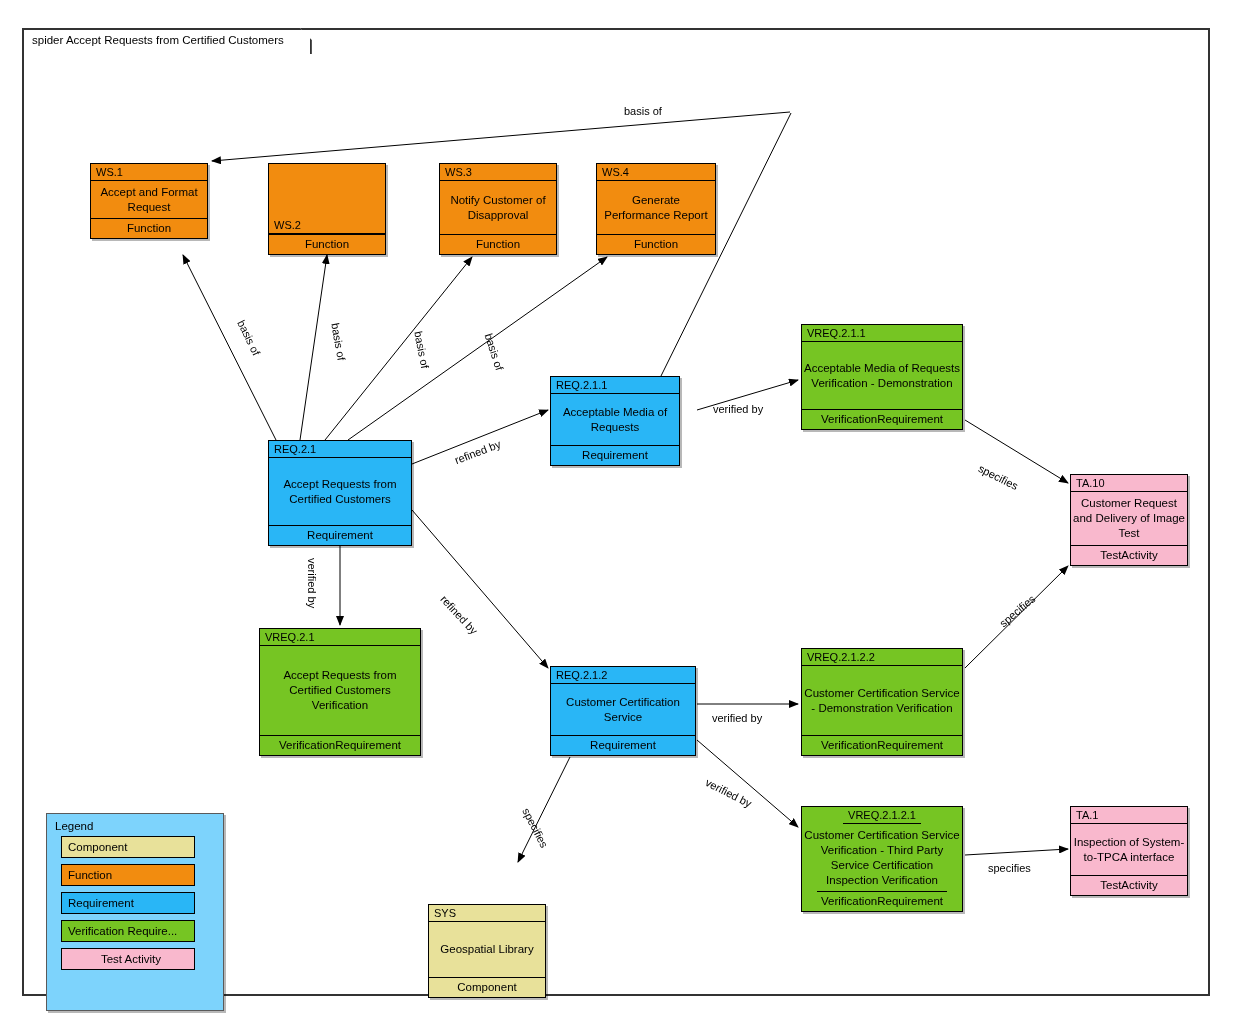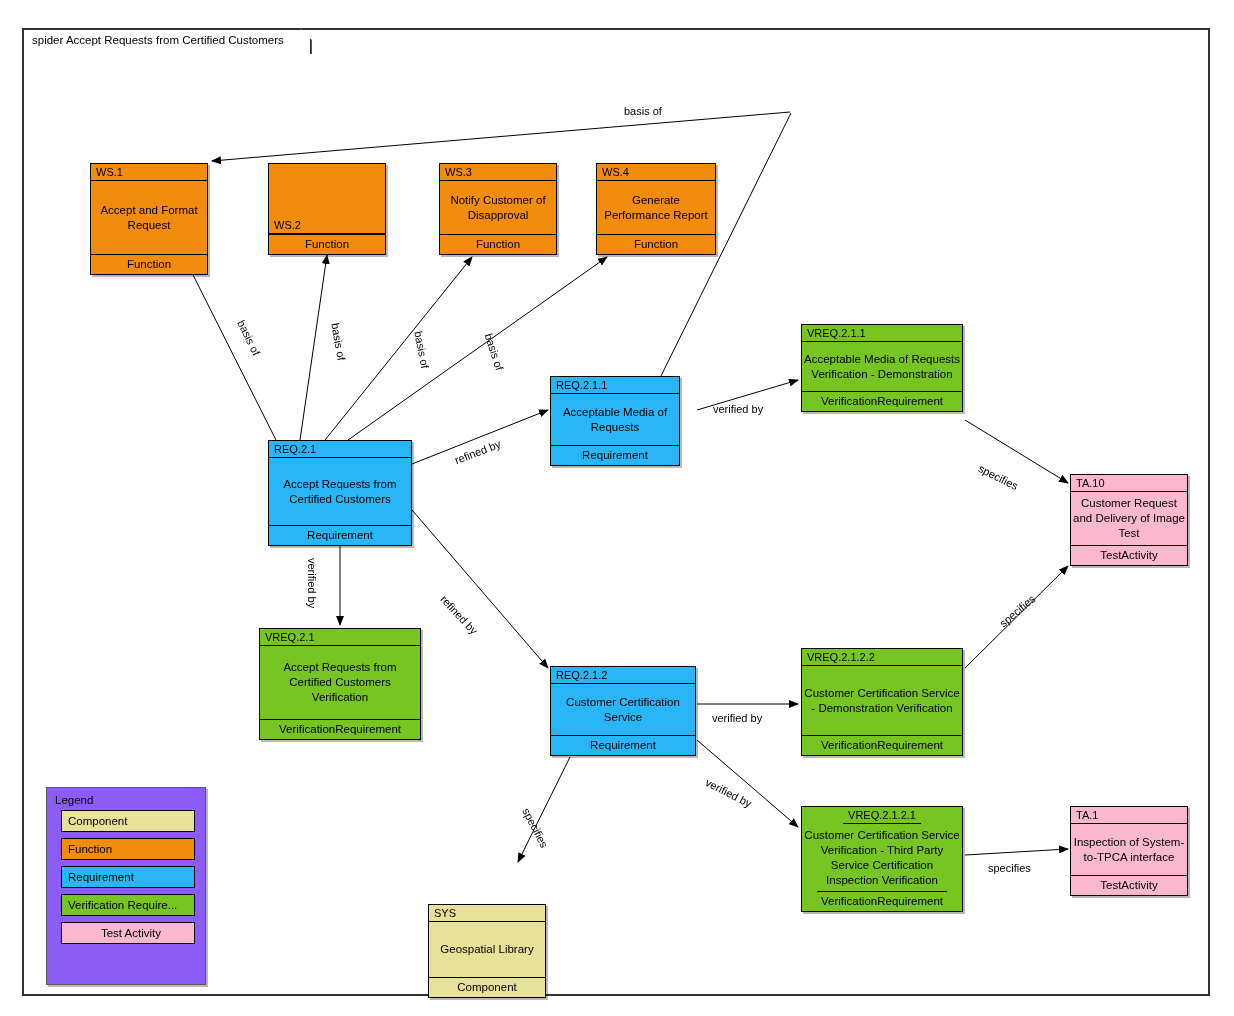--- a/index.html
+++ b/index.html
@@ -99,24 +99,24 @@
     background: transparent;
   }
   .elabel.rot {
     transform-origin: left top;
   }
 
   
   #legend {
     position: absolute;
     left: 46px;
-    top: 787px;
-    width: 160px;
+    top: 813px;
+    width: 178px;
     height: 198px;
-    background: #8b5cf6;
+    background: #7dd3fc;
     border: 1px solid #5a5a5a;
     box-sizing: border-box;
     box-shadow: 2px 2px 0 rgba(0,0,0,0.28);
   }
   #legend .legend-title {
     font-size: 11.5px;
     padding: 6px 0 4px 8px;
     color: #000000;
   }
   .legend-item {
@@ -196,21 +196,21 @@
   <div class="elabel rot" style="left:318px; top:558px; transform: rotate(90deg);">verified by</div>
   <div class="elabel" style="left:713px; top:403px;">verified by</div>
   <div class="elabel" style="left:712px; top:712px;">verified by</div>
   <div class="elabel rot" style="left:709px; top:776px; transform: rotate(27deg);">verified by</div>
 
   <div class="elabel rot" style="left:982px; top:462px; transform: rotate(27deg);">specifies</div>
   <div class="elabel rot" style="left:997px; top:620px; transform: rotate(-40deg);">specifies</div>
   <div class="elabel rot" style="left:531px; top:806px; transform: rotate(63deg);">specifies</div>
   <div class="elabel" style="left:988px; top:862px;">specifies</div>
 
-  <div class="node n-function" style="left:90px; top:163px; width:118px; height:112px;">
+  <div class="node n-function" style="left:90px; top:163px; width:118px; height:76px;">
     <div class="nid">WS.1</div>
     <div class="nname">Accept and Format Request</div>
     <div class="nstereo">Function</div>
   </div>
 
   <div class="node n-function" style="left:268px; top:163px; width:118px; height:92px;justify-content:flex-end;">
     <div class="nid">WS.2</div>
     <div class="nstereo">Function</div>
   </div>
 
@@ -237,27 +237,27 @@
     <div class="nname">Acceptable Media of Requests</div>
     <div class="nstereo">Requirement</div>
   </div>
 
   <div class="node n-requirement" style="left:550px; top:666px; width:146px; height:90px;">
     <div class="nid">REQ.2.1.2</div>
     <div class="nname">Customer Certification Service</div>
     <div class="nstereo">Requirement</div>
   </div>
 
-  <div class="node n-vreq" style="left:801px; top:324px; width:162px; height:88px;">
+  <div class="node n-vreq" style="left:801px; top:324px; width:162px; height:106px;">
     <div class="nid">VREQ.2.1.1</div>
     <div class="nname">Acceptable Media of Requests Verification - Demonstration</div>
     <div class="nstereo">VerificationRequirement</div>
   </div>
 
-  <div class="node n-vreq" style="left:259px; top:628px; width:162px; height:112px;">
+  <div class="node n-vreq" style="left:259px; top:628px; width:162px; height:128px;">
     <div class="nid">VREQ.2.1</div>
     <div class="nname">Accept Requests from Certified Customers Verification</div>
     <div class="nstereo">VerificationRequirement</div>
   </div>
 
   <div class="node n-vreq" style="left:801px; top:648px; width:162px; height:108px;">
     <div class="nid">VREQ.2.1.2.2</div>
     <div class="nname">Customer Certification Service - Demonstration Verification</div>
     <div class="nstereo">VerificationRequirement</div>
   </div>

